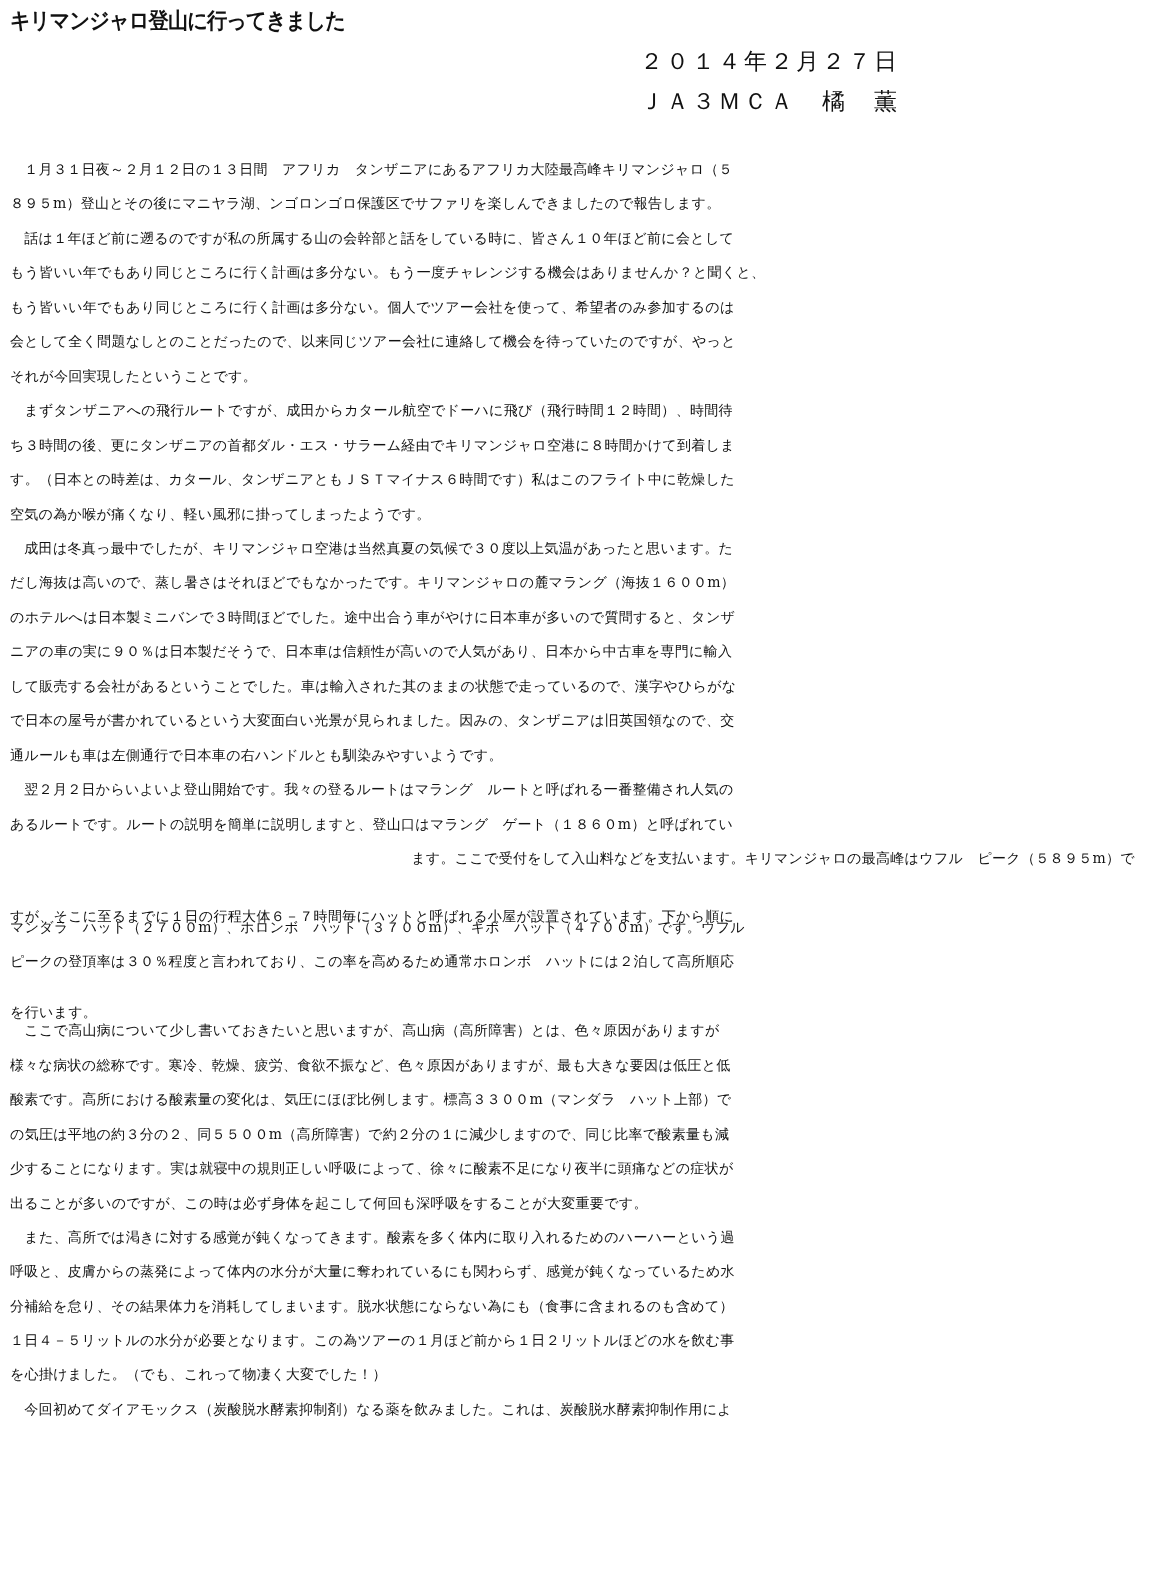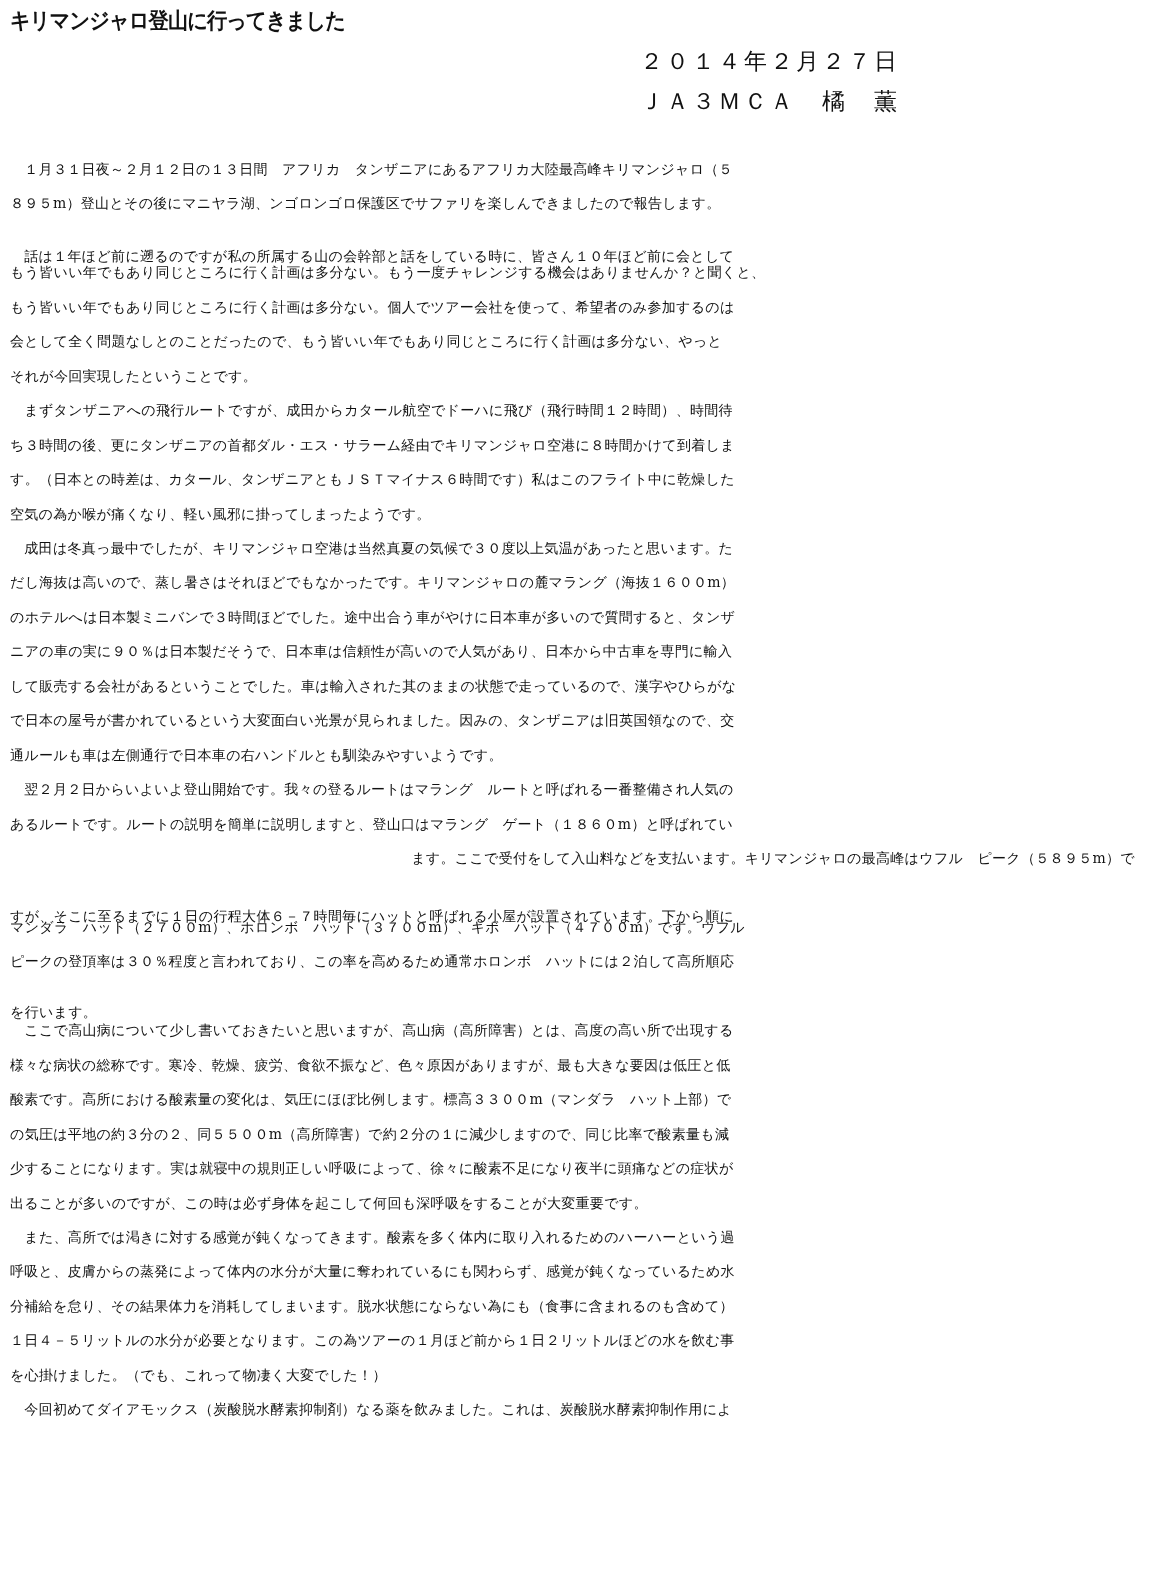--- a/index.html
+++ b/index.html
@@ -31,48 +31,48 @@
 </head>
 <body>
 
 <div class="title">キリマンジャロ登山に行ってきました</div>
 <div class="meta date">２０１４年２月２７日</div>
 <div class="meta author">ＪＡ３ＭＣＡ　橘　薫</div>
 
 <div class="body" id="body">
     <div class="line" style="top: 152px;">　１月３１日夜～２月１２日の１３日間　アフリカ　タンザニアにあるアフリカ大陸最高峰キリマンジャロ（５</div>
     <div class="line" style="top: 186.45px;">８９５m）登山とその後にマニヤラ湖、ンゴロンゴロ保護区でサファリを楽しんできましたので報告します。</div>
-    <div class="line" style="top: 220.9px; margin-top: 18px;">　話は１年ほど前に遡るのですが私の所属する山の会幹部と話をしている時に、皆さん１０年ほど前に会として</div>
+    <div class="line" style="top: 220.9px;">　話は１年ほど前に遡るのですが私の所属する山の会幹部と話をしている時に、皆さん１０年ほど前に会として</div>
     <div class="line" style="top: 255.35px;">もう皆いい年でもあり同じところに行く計画は多分ない。もう一度チャレンジする機会はありませんか？と聞くと、</div>
     <div class="line" style="top: 289.8px;">もう皆いい年でもあり同じところに行く計画は多分ない。個人でツアー会社を使って、希望者のみ参加するのは</div>
-    <div class="line" style="top: 324.25px;">会として全く問題なしとのことだったので、もう皆いい年でもあり同じところに行く計画は多分ない、やっと</div>
+    <div class="line" style="top: 324.25px;">会として全く問題なしとのことだったので、以来同じツアー会社に連絡して機会を待っていたのですが、やっと</div>
     <div class="line" style="top: 358.7px;">それが今回実現したということです。</div>
     <div class="line" style="top: 393.15px;">　まずタンザニアへの飛行ルートですが、成田からカタール航空でドーハに飛び（飛行時間１２時間）、時間待</div>
     <div class="line" style="top: 427.6px;">ち３時間の後、更にタンザニアの首都ダル・エス・サラーム経由でキリマンジャロ空港に８時間かけて到着しま</div>
     <div class="line" style="top: 462.05px;">す。（日本との時差は、カタール、タンザニアともＪＳＴマイナス６時間です）私はこのフライト中に乾燥した</div>
     <div class="line" style="top: 496.5px;">空気の為か喉が痛くなり、軽い風邪に掛ってしまったようです。</div>
     <div class="line" style="top: 530.95px;">　成田は冬真っ最中でしたが、キリマンジャロ空港は当然真夏の気候で３０度以上気温があったと思います。た</div>
     <div class="line" style="top: 565.4px;">だし海抜は高いので、蒸し暑さはそれほどでもなかったです。キリマンジャロの麓マラング（海抜１６００m）</div>
     <div class="line" style="top: 599.85px;">のホテルへは日本製ミニバンで３時間ほどでした。途中出合う車がやけに日本車が多いので質問すると、タンザ</div>
     <div class="line" style="top: 634.3px;">ニアの車の実に９０％は日本製だそうで、日本車は信頼性が高いので人気があり、日本から中古車を専門に輸入</div>
     <div class="line" style="top: 668.75px;">して販売する会社があるということでした。車は輸入された其のままの状態で走っているので、漢字やひらがな</div>
     <div class="line" style="top: 703.2px;">で日本の屋号が書かれているという大変面白い光景が見られました。因みの、タンザニアは旧英国領なので、交</div>
     <div class="line" style="top: 737.65px;">通ルールも車は左側通行で日本車の右ハンドルとも馴染みやすいようです。</div>
     <div class="line" style="top: 772.1px;">　翌２月２日からいよいよ登山開始です。我々の登るルートはマラング　ルートと呼ばれる一番整備され人気の</div>
     <div class="line" style="top: 806.55px;">あるルートです。ルートの説明を簡単に説明しますと、登山口はマラング　ゲート（１８６０m）と呼ばれてい</div>
     <div class="line" style="top: 841px; text-align: right;">ます。ここで受付をして入山料などを支払います。キリマンジャロの最高峰はウフル　ピーク（５８９５m）で</div>
     <div class="line" style="top: 875.45px; margin-top: 24px;">すが、そこに至るまでに１日の行程大体６－７時間毎にハットと呼ばれる小屋が設置されています。下から順に</div>
     <div class="line" style="top: 909.9px;">マンダラ　ハット（２７００m）、ホロンボ　ハット（３７００m）、キボ　ハット（４７００m）です。ウフル</div>
     <div class="line" style="top: 944.35px;">ピークの登頂率は３０％程度と言われており、この率を高めるため通常ホロンボ　ハットには２泊して高所順応</div>
     <div class="line" style="top: 978.8px; margin-top: 16px;">を行います。</div>
-    <div class="line" style="top: 1013.25px;">　ここで高山病について少し書いておきたいと思いますが、高山病（高所障害）とは、高度の高い所で出現する</div>
+    <div class="line" style="top: 1013.25px;">　ここで高山病について少し書いておきたいと思いますが、高山病（高所障害）とは、色々原因がありますが</div>
     <div class="line" style="top: 1047.7px;">様々な病状の総称です。寒冷、乾燥、疲労、食欲不振など、色々原因がありますが、最も大きな要因は低圧と低</div>
     <div class="line" style="top: 1082.15px;">酸素です。高所における酸素量の変化は、気圧にほぼ比例します。標高３３００m（マンダラ　ハット上部）で</div>
     <div class="line" style="top: 1116.6px;">の気圧は平地の約３分の２、同５５００m（高所障害）で約２分の１に減少しますので、同じ比率で酸素量も減</div>
     <div class="line" style="top: 1151.05px;">少することになります。実は就寝中の規則正しい呼吸によって、徐々に酸素不足になり夜半に頭痛などの症状が</div>
     <div class="line" style="top: 1185.5px;">出ることが多いのですが、この時は必ず身体を起こして何回も深呼吸をすることが大変重要です。</div>
     <div class="line" style="top: 1219.95px;">　また、高所では渇きに対する感覚が鈍くなってきます。酸素を多く体内に取り入れるためのハーハーという過</div>
     <div class="line" style="top: 1254.4px;">呼吸と、皮膚からの蒸発によって体内の水分が大量に奪われているにも関わらず、感覚が鈍くなっているため水</div>
     <div class="line" style="top: 1288.85px;">分補給を怠り、その結果体力を消耗してしまいます。脱水状態にならない為にも（食事に含まれるのも含めて）</div>
     <div class="line" style="top: 1323.3px;">１日４－５リットルの水分が必要となります。この為ツアーの１月ほど前から１日２リットルほどの水を飲む事</div>
-    <div class="line" style="top: 1357.75px;">を心掛けました。（でも、これって物凄く大変でした！）</div>
+    <div class="line" style="top: 1357.75px; font-family: Liberation Serif, serif;">を心掛けました。（でも、これって物凄く大変でした！）</div>
     <div class="line" style="top: 1392.2px;">　今回初めてダイアモックス（炭酸脱水酵素抑制剤）なる薬を飲みました。これは、炭酸脱水酵素抑制作用によ</div>
   </div>
 
 </body></html>

